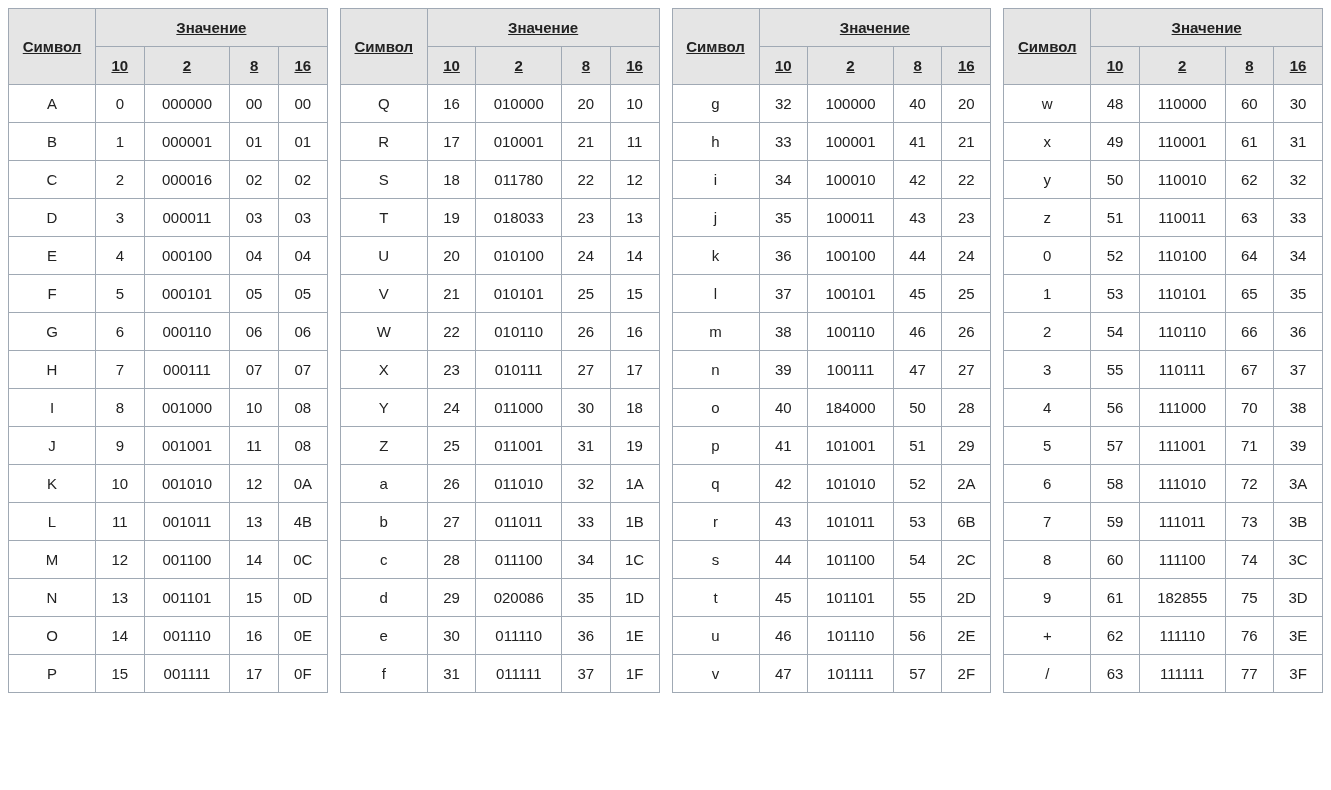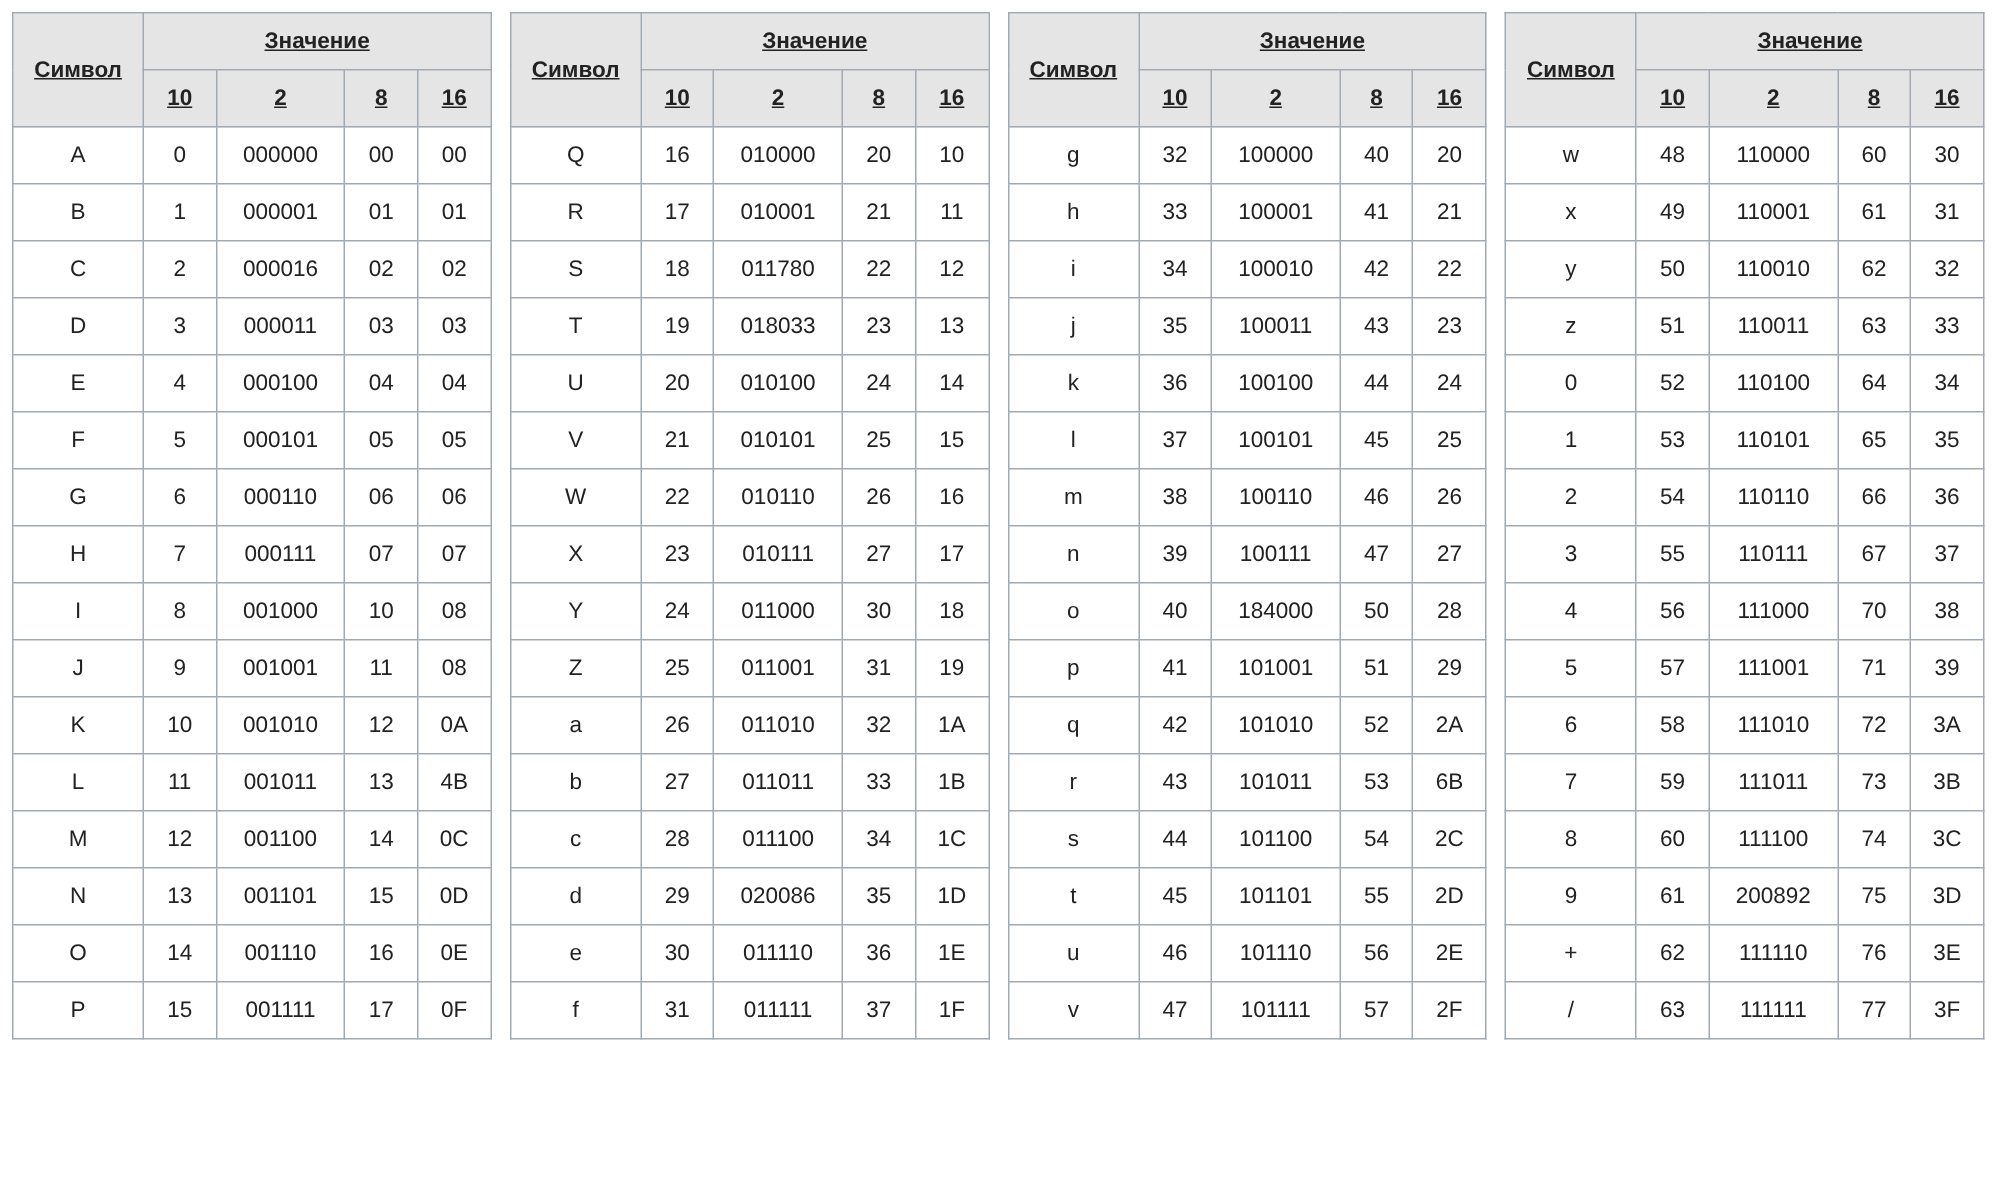--- a/index.html
+++ b/index.html
@@ -527,21 +527,21 @@
         <tr>
           <td class="sym">8</td>
           <td>60</td>
           <td>111100</td>
           <td>74</td>
           <td>3C</td>
         </tr>
         <tr>
           <td class="sym">9</td>
           <td>61</td>
-          <td>200892</td>
+          <td>182855</td>
           <td>75</td>
           <td>3D</td>
         </tr>
         <tr>
           <td class="sym">+</td>
           <td>62</td>
           <td>111110</td>
           <td>76</td>
           <td>3E</td>
         </tr>

